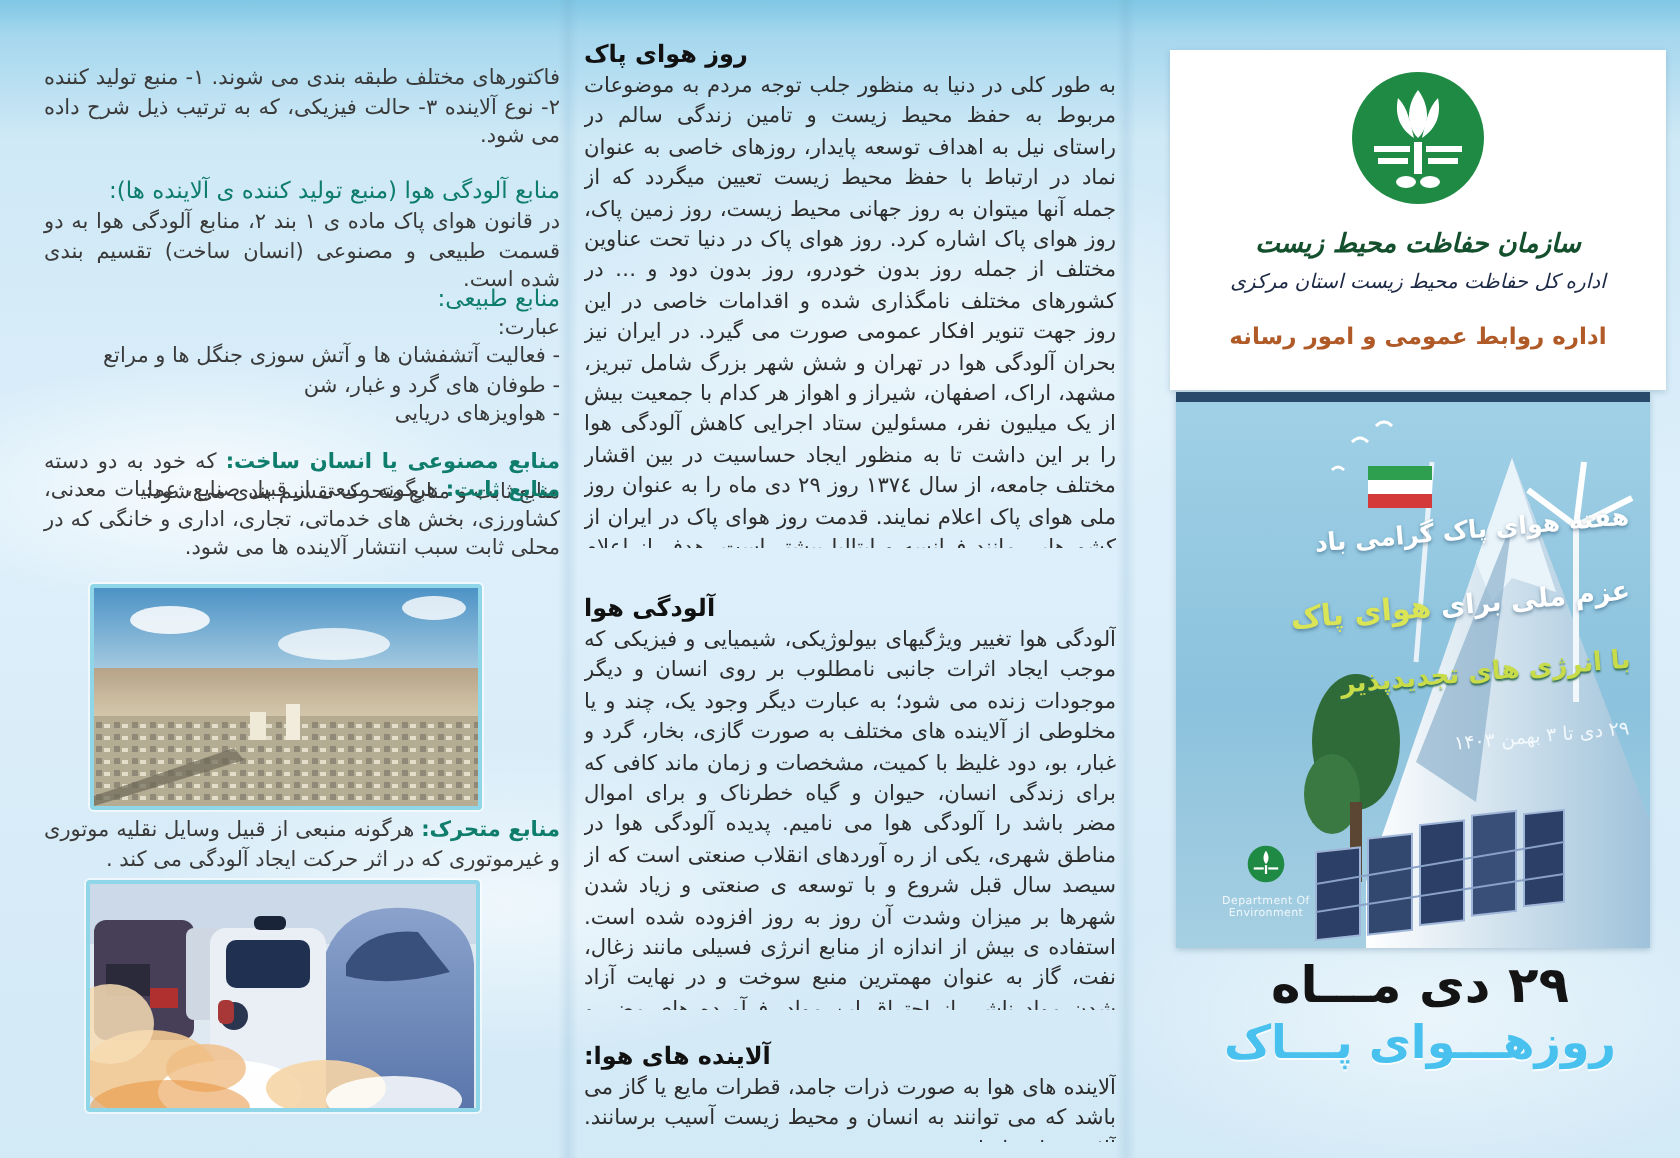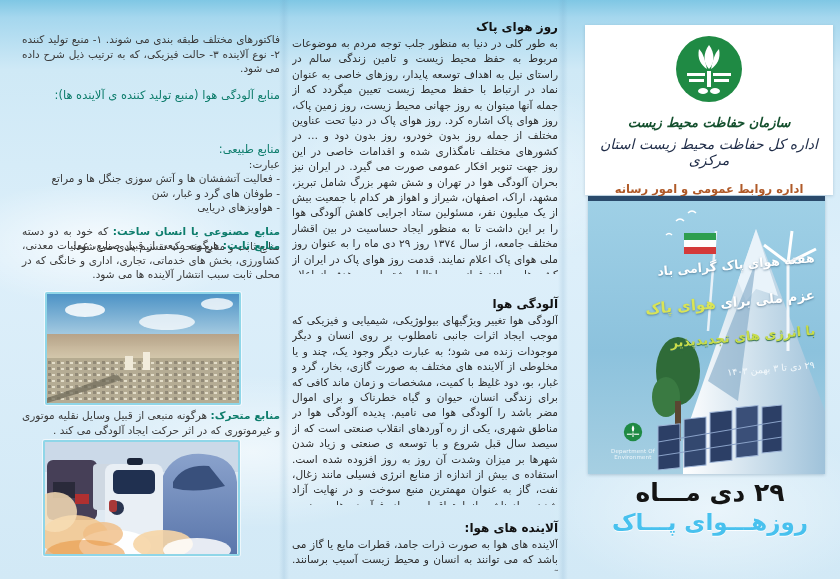--- a/index.html
+++ b/index.html
@@ -15,28 +15,28 @@
   }
   .fold{ position:absolute; top:0; bottom:0; width:10px; background:linear-gradient(90deg, rgba(110,160,195,0) 0%, rgba(110,160,195,.18) 50%, rgba(110,160,195,0) 100%); }
   
   .lcol{ position:absolute; left:22px; width:258px; color:#3a3a3a; font-size:10.5px; line-height:14.6px; text-align:justify; }
   .lead-teal{ color:#0e7d6c; font-weight:bold; }
   .lhead{ position:absolute; left:22px; width:258px; color:#0e7d6c; font-weight:normal; font-size:11.5px; text-align:right; }
   .photo{ position:absolute; border:2px solid #8fd6e8; border-radius:2px; overflow:hidden; box-shadow:0 0 0 1px rgba(255,255,255,.6); }
   .photo svg{ display:block; }
   
   .mcol{ position:absolute; left:292px; width:266px; color:#2e2e2e; font-size:10.6px; line-height:15.4px; text-align:justify; overflow:hidden; }
-  .mhead{ position:absolute; left:292px; width:266px; color:#111; font-weight:bold; font-size:12px; text-align:right; }
+  .mhead{ position:absolute; left:292px; width:266px; color:#111; font-weight:bold; font-size:12px; text-align:left; }
   
   .card{
     position:absolute; left:585px; top:25px; width:248px; height:170px; background:#fff;
     box-shadow:0 1px 3px rgba(60,100,130,.25); text-align:center; direction:rtl;
   }
   .card .org1{ color:#14502e; font-weight:bold; font-style:italic; font-size:13px; margin-top:6px; }
-  .card .org2{ color:#1d2a46; font-style:italic; font-size:14px; margin-top:6px; }
+  .card .org2{ color:#1d2a46; font-style:italic; font-size:10px; margin-top:6px; }
   .card .office{ color:#b05a28; font-weight:bold; font-size:11.5px; margin-top:14px; }
   .poster{
     position:absolute; left:588px; top:196px; width:237px; height:278px;
     background:linear-gradient(180deg,#9fd0e6 0%, #8cc2dd 55%, #a6cfe2 100%);
     border-top:5px solid #2a4a6b; overflow:hidden; box-shadow:0 1px 3px rgba(60,100,130,.3);
   }
   .poster .ptxt{ position:absolute; right:10px; text-align:right; direction:rtl; transform:rotate(-5deg); }
   .p-line1{ top:56px; color:#fff; font-weight:bold; font-size:12.5px; text-shadow:0 1px 2px rgba(30,70,100,.5); }
   .p-line2{ top:92px; font-weight:bold; font-size:13.5px; color:#fff; text-shadow:0 1px 2px rgba(30,70,100,.5); }
   .p-line2 .hl{ color:#d9e456; font-size:15px; }
@@ -51,20 +51,21 @@
 <body>
 
 <div id="page">
 
   <div class="fold" style="left:279px"></div>
   <div class="fold" style="left:558px"></div>
 
   <div class="lcol" style="top:32px; height:48px;">فاکتورهای مختلف طبقه بندی می شوند. ۱- منبع تولید کننده ۲- نوع آلاینده ۳- حالت فیزیکی، که به ترتیب ذیل شرح داده می شود.</div>
 
   <div class="lhead" style="top:88px;">منابع آلودگی هوا (منبع تولید کننده ی آلاینده ها):</div>
+  <div class="lcol" style="top:104px; height:32px;">در قانون هوای پاک ماده ی ۱ بند ۲، منابع آلودگی هوا به دو قسمت طبیعی و مصنوعی (انسان ساخت) تقسیم بندی شده است.</div>
 
   <div class="lhead" style="top:142px;">منابع طبیعی:</div>
   <div class="lcol" style="top:157px;">عبارت:</div>
   <ul class="lcol" style="top:171px; list-style:none;">
     <li>- فعالیت آتشفشان ها و آتش سوزی جنگل ها و مراتع</li>
     <li>- طوفان های گرد و غبار، شن</li>
     <li>- هواویزهای دریایی</li>
   </ul>
 
   <div class="lcol" style="top:224px; height:30px;">

